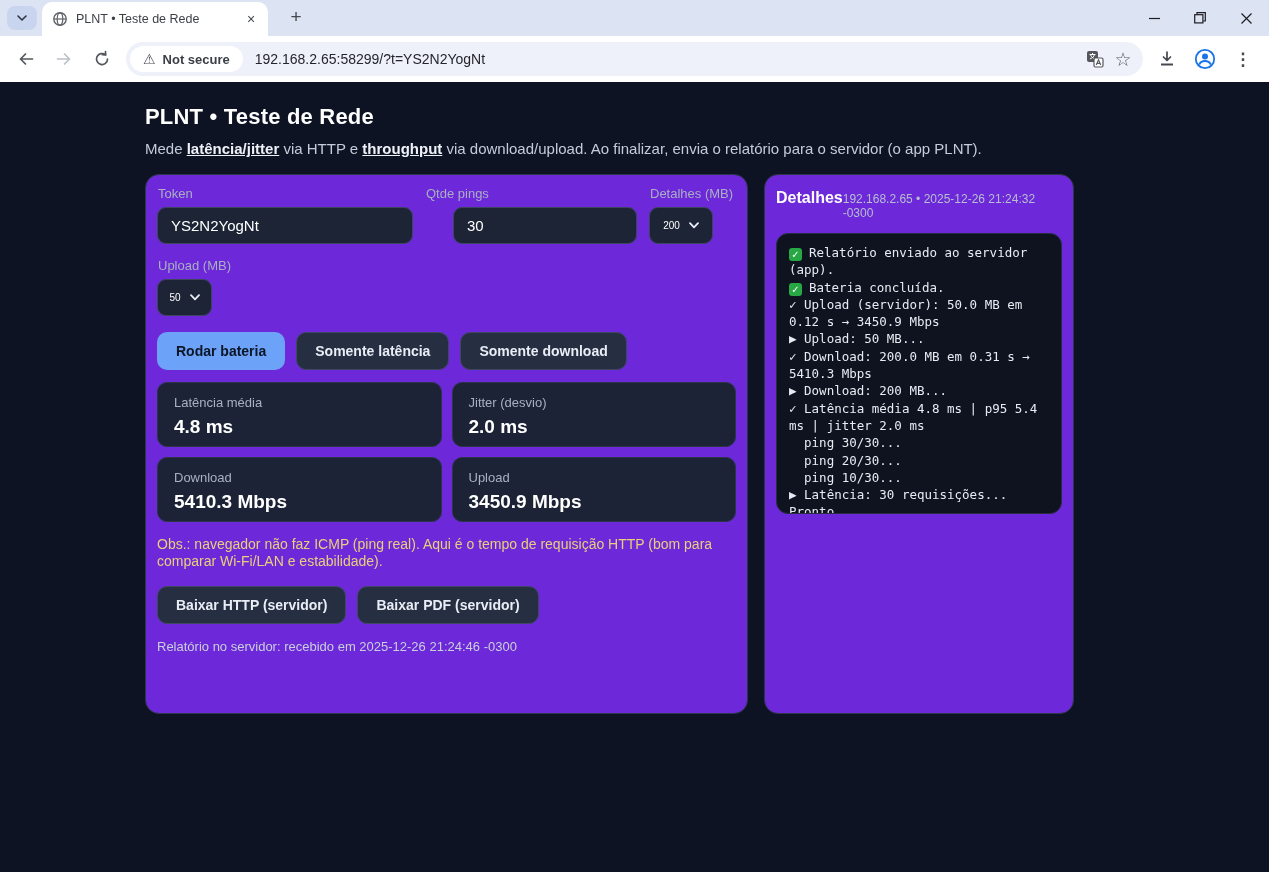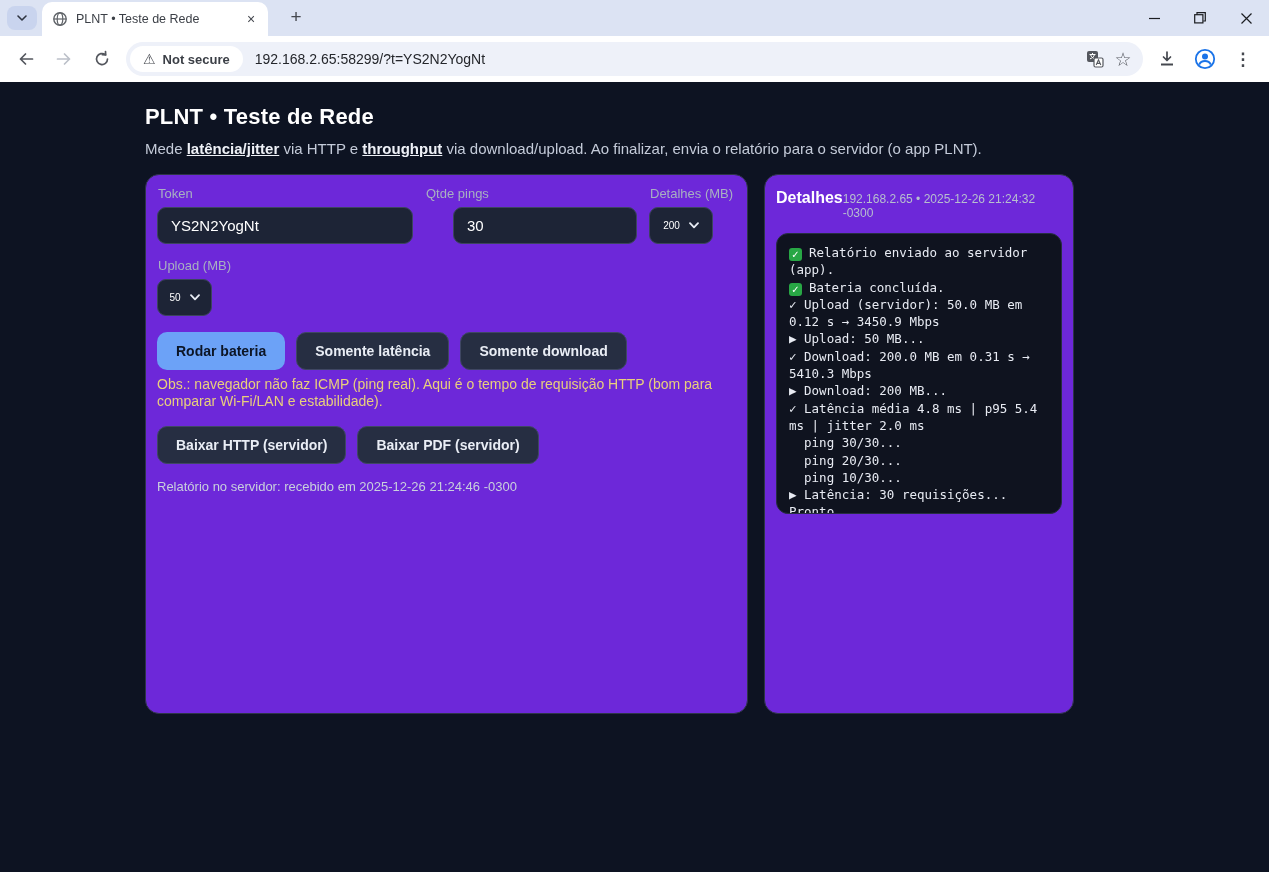--- a/index.html
+++ b/index.html
@@ -59,21 +59,21 @@
   .btn { border:1px solid transparent; border-radius:10px; height:38px; padding:0 18px;
          font-size:14px; font-weight:bold; font-family:inherit; display:inline-flex; align-items:center; cursor:default; }
   .btn.primary { background:#6ca2f7; color:#0c1526; }
   .btn.ghost { background:#262e42; border-color:#3f4763; color:#e9edf5; }
 
   .stats { display:grid; grid-template-columns:1fr 1fr; gap:10px; margin-top:12px; }
   .stat { background:#1c2336; border:1px solid #2c3448; border-radius:10px; padding:12px 16px 13px; height:65px; }
   .stat .sl { font-size:13px; color:#a8b0c1; }
   .stat .sv { font-size:19px; font-weight:bold; color:#ffffff; margin-top:6px; }
 
-  .note { color:#e9cf7c; font-size:14px; line-height:1.23; margin-top:6px; max-width:572px; }
+  .note { color:#e9cf7c; font-size:14px; line-height:1.23; margin-top:14px; max-width:572px; }
   .server-status { font-size:13px; color:#c9d0dc; margin-top:15px; }
 
   .dhead { display:flex; justify-content:space-between; align-items:baseline; padding-top:3px; }
   .dtitle { font-size:16px; font-weight:bold; color:#ffffff; }
   .dmeta { font-size:12px; color:#b7bfce; }
   .logbox { margin-top:13px; background:#0f131f; border:1px solid #272e42; border-radius:12px;
             padding:10px 12px; font-family:"DejaVu Sans Mono", monospace; font-size:12.5px;
             line-height:17.3px; color:#e8ebf3; height:281px; overflow:hidden; }
   .logline { white-space:pre-wrap; }
   .check-emoji { display:inline-block; width:13px; height:13px; background:#28a745; border-radius:3px;
@@ -213,20 +213,38 @@
             </svg>
           </div>
         </div>
 
         <div class="btnrow">
           <button class="btn primary">Rodar bateria</button>
           <button class="btn ghost">Somente latência</button>
           <button class="btn ghost">Somente download</button>
         </div>
 
+        <div class="stats">
+          <div class="stat">
+            <div class="sl">Latência média</div>
+            <div class="sv">4.8 ms</div>
+          </div>
+          <div class="stat">
+            <div class="sl">Jitter (desvio)</div>
+            <div class="sv">2.0 ms</div>
+          </div>
+          <div class="stat">
+            <div class="sl">Download</div>
+            <div class="sv">5410.3 Mbps</div>
+          </div>
+          <div class="stat">
+            <div class="sl">Upload</div>
+            <div class="sv">3450.9 Mbps</div>
+          </div>
+        </div>
 
         <div class="note">Obs.: navegador não faz ICMP (ping real). Aqui é o tempo de requisição HTTP (bom para comparar Wi-Fi/LAN e estabilidade).</div>
 
         <div class="btnrow">
           <button class="btn ghost">Baixar HTTP (servidor)</button>
           <button class="btn ghost">Baixar PDF (servidor)</button>
         </div>
 
         <div class="server-status">Relatório no servidor: recebido em 2025-12-26 21:24:46 -0300</div>
       </div>

